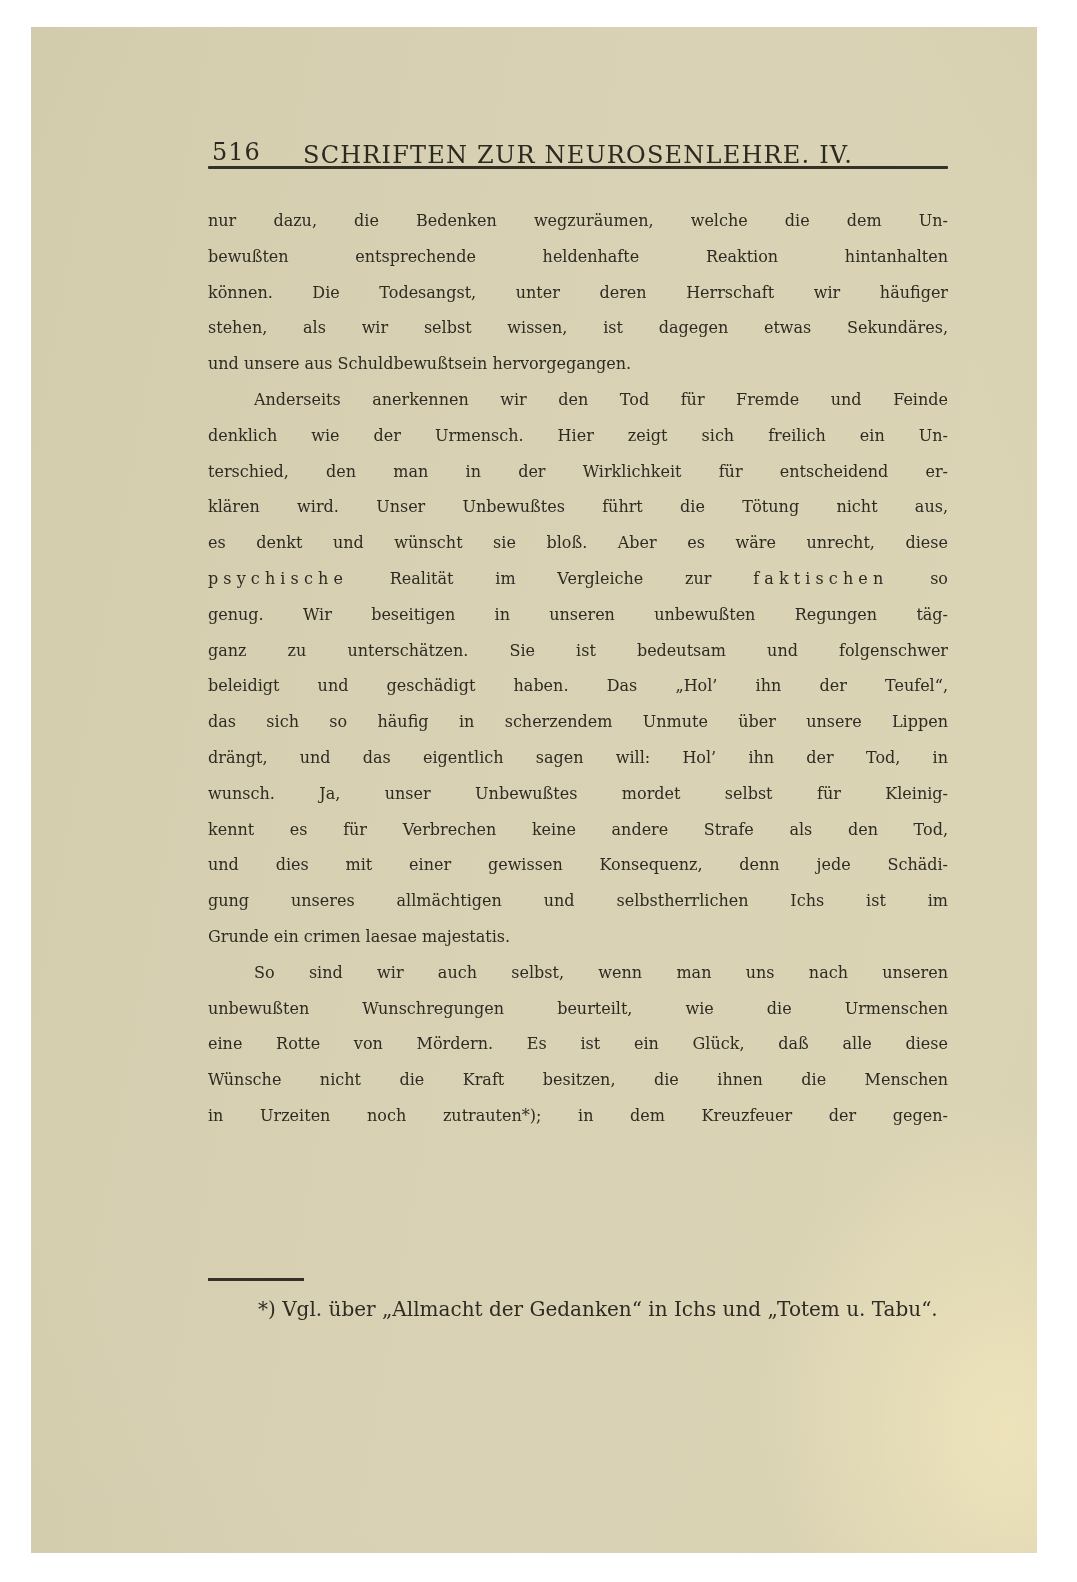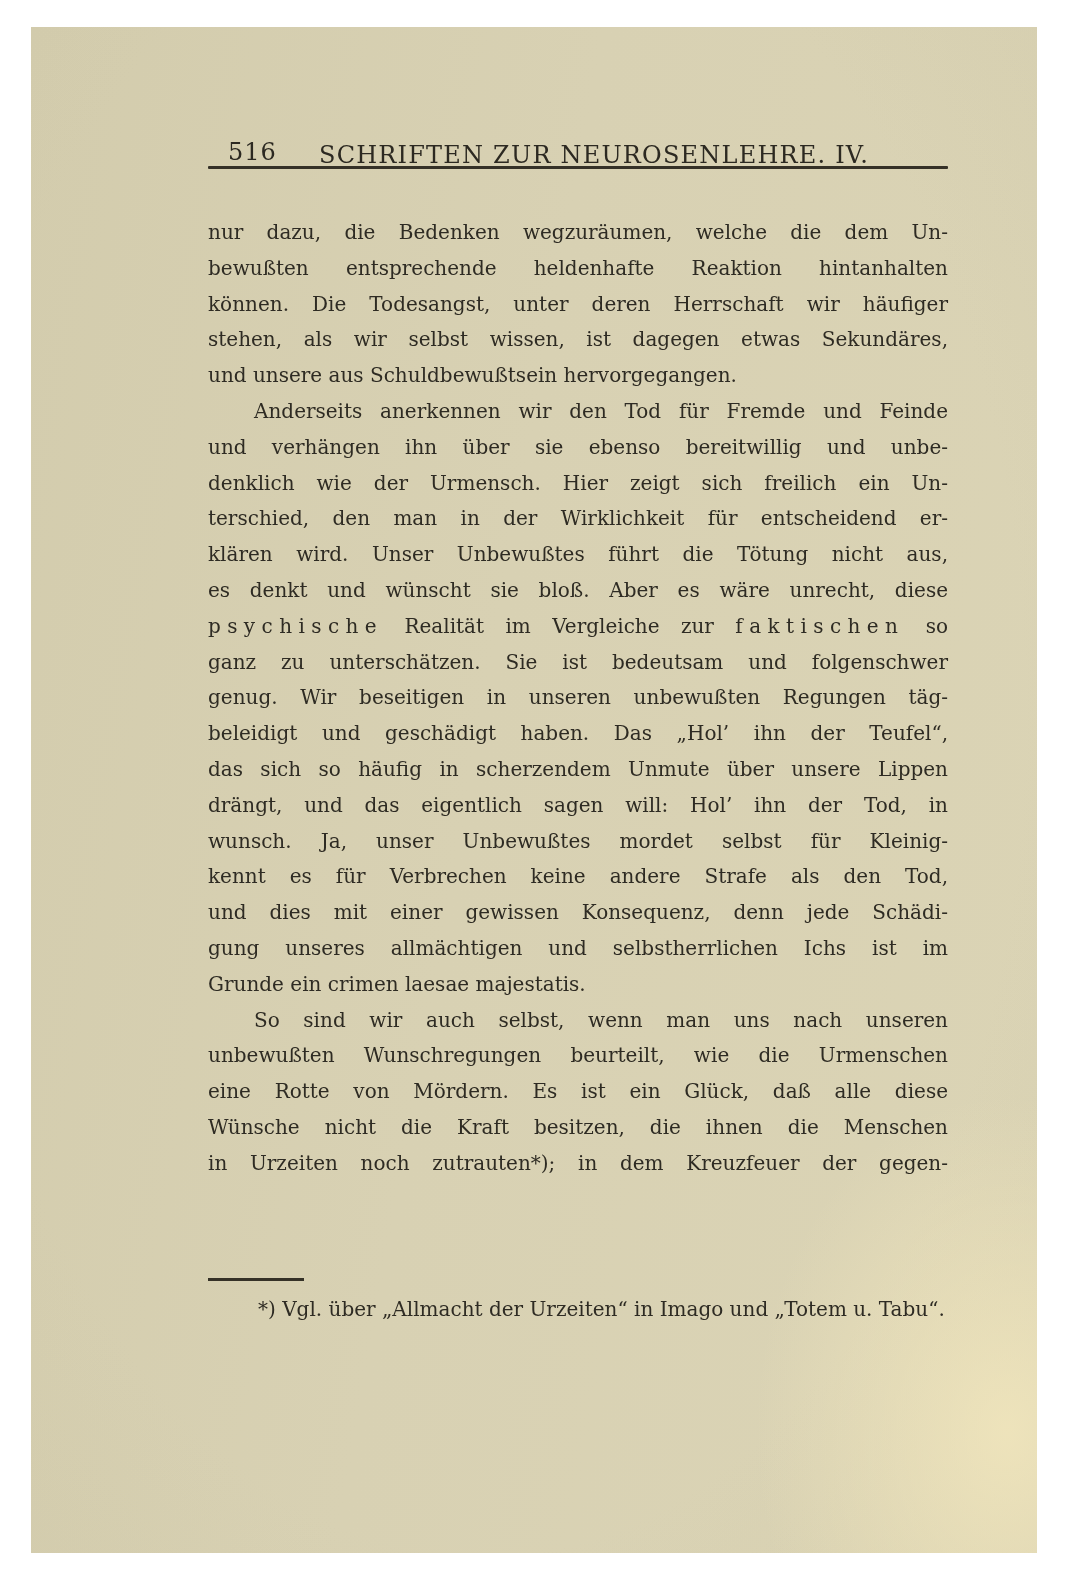--- a/index.html
+++ b/index.html
@@ -33,21 +33,21 @@
   .content {
     position: absolute;
     left: 177px;
     top: 0;
     width: 740px;
     height: 100%;
   }
   .running-head {
     position: absolute;
     top: 111px;
-    left: 16px;
+    left: 0;
     width: 740px;
     height: 28px;
     text-decoration: underline;
   }
   .page-number {
     position: absolute;
     left: 4px;
     top: 0;
     font-size: 24px;
     letter-spacing: 1px;
@@ -67,24 +67,24 @@
     position: absolute;
     top: 139px;
     left: 0;
     width: 740px;
     height: 3px;
     background: #353127;
     border-radius: 1px;
   }
   .body-text {
     position: absolute;
-    top: 188px;
+    top: 176px;
     left: 0;
     width: 740px;
-    font-size: 20px;
+    font-size: 16px;
     color: #2e2b23;
   }
   .line {
     height: 35.8px;
     line-height: 35.8px;
     text-align: justify;
     text-align-last: justify;
     white-space: nowrap;
   }
   .line.end { text-align-last: left; }
@@ -123,42 +123,41 @@
 
       <div class="head-rule"></div>
 
       <div class="body-text">
           <div class="line"><span>nur dazu, die Bedenken wegzuräumen, welche die dem Un-</span></div>
           <div class="line"><span>bewußten entsprechende heldenhafte Reaktion hintanhalten</span></div>
           <div class="line"><span>können. Die Todesangst, unter deren Herrschaft wir häufiger</span></div>
           <div class="line"><span>stehen, als wir selbst wissen, ist dagegen etwas Sekundäres,</span></div>
           <div class="line end"><span>und unsere aus Schuldbewußtsein hervorgegangen.</span></div>
           <div class="line indent"><span>Anderseits anerkennen wir den Tod für Fremde und Feinde</span></div>
-          <div class="line"><span>und verhängen ihn über sie ebenso bereitwillig und unbe-</span></div>
           <div class="line"><span>denklich wie der Urmensch. Hier zeigt sich freilich ein Un-</span></div>
           <div class="line"><span>terschied, den man in der Wirklichkeit für entscheidend er-</span></div>
           <div class="line"><span>klären wird. Unser Unbewußtes führt die Tötung nicht aus,</span></div>
           <div class="line"><span>es denkt und wünscht sie bloß. Aber es wäre unrecht, diese</span></div>
           <div class="line"><span class="sperr">psychische</span><span> Realität im Vergleiche zur </span><span class="sperr">faktischen</span><span> so</span></div>
+          <div class="line"><span>genug. Wir beseitigen in unseren unbewußten Regungen täg-</span></div>
           <div class="line"><span>ganz zu unterschätzen. Sie ist bedeutsam und folgenschwer</span></div>
-          <div class="line"><span>genug. Wir beseitigen in unseren unbewußten Regungen täg-</span></div>
           <div class="line"><span>beleidigt und geschädigt haben. Das „Hol’ ihn der Teufel“,</span></div>
           <div class="line"><span>das sich so häufig in scherzendem Unmute über unsere Lippen</span></div>
           <div class="line"><span>drängt, und das eigentlich sagen will: Hol’ ihn der Tod, in</span></div>
           <div class="line"><span>wunsch. Ja, unser Unbewußtes mordet selbst für Kleinig-</span></div>
           <div class="line"><span>kennt es für Verbrechen keine andere Strafe als den Tod,</span></div>
           <div class="line"><span>und dies mit einer gewissen Konsequenz, denn jede Schädi-</span></div>
           <div class="line"><span>gung unseres allmächtigen und selbstherrlichen Ichs ist im</span></div>
           <div class="line end"><span>Grunde ein crimen laesae majestatis.</span></div>
           <div class="line indent"><span>So sind wir auch selbst, wenn man uns nach unseren</span></div>
           <div class="line"><span>unbewußten Wunschregungen beurteilt, wie die Urmenschen</span></div>
           <div class="line"><span>eine Rotte von Mördern. Es ist ein Glück, daß alle diese</span></div>
           <div class="line"><span>Wünsche nicht die Kraft besitzen, die ihnen die Menschen</span></div>
           <div class="line"><span>in Urzeiten noch zutrauten*); in dem Kreuzfeuer der gegen-</span></div>
         </div>
 
       <div class="footnote-rule"></div>
 
-      <div class="footnote">*) Vgl. über „Allmacht der Urzeiten“ in Imago und „Totem u. Tabu“.</div>
+      <div class="footnote">*) Vgl. über „Allmacht der Gedanken“ in Ichs und „Totem u. Tabu“.</div>
 
     </div>
   </div>
 </div>
 
 </body></html>

